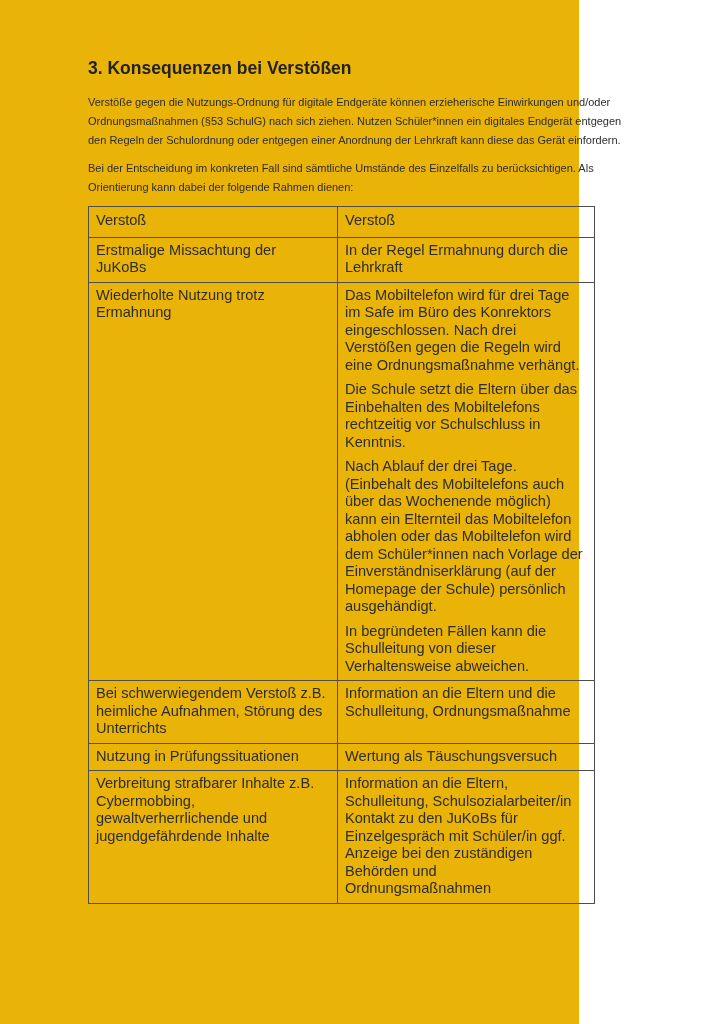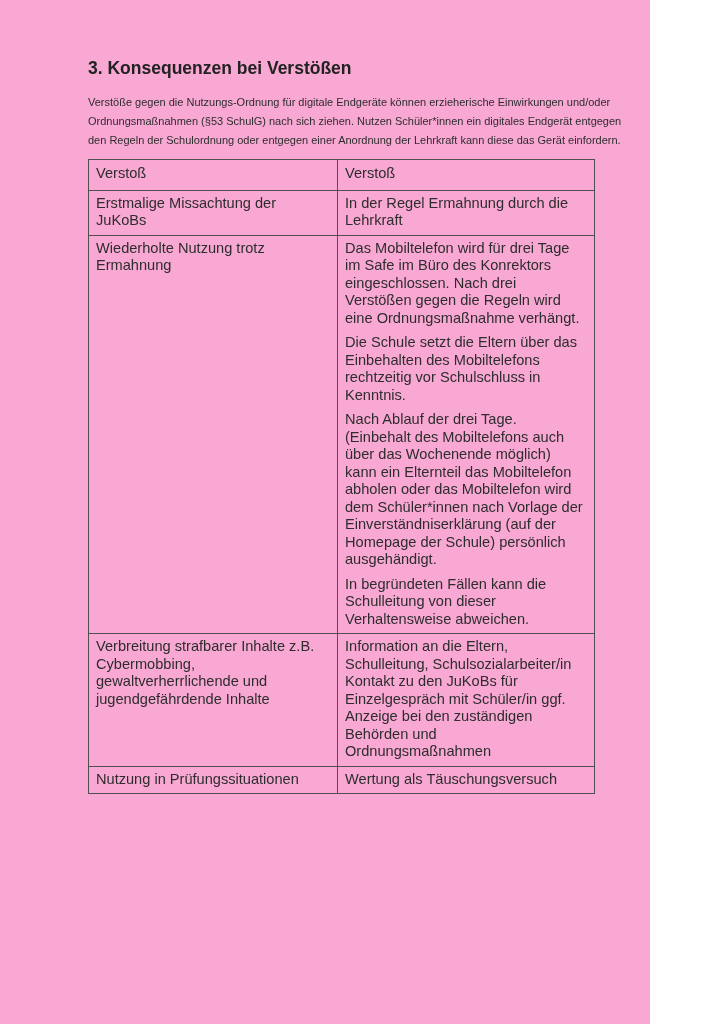--- a/index.html
+++ b/index.html
@@ -2,24 +2,24 @@
 <html lang="de"><head>
 <meta charset="utf-8">
 <style>
   html, body {
     margin: 0;
     padding: 0;
     background: #ffffff;
   }
   .page {
     position: relative;
-    width: 650px;
+    width: 579px;
     height: 1024px;
     box-sizing: border-box;
-    background: #f9a8d4;
+    background: #eab308;
     padding: 58px 80px 0 88px;
     color: #2d2d2d;
     font-family: "Liberation Sans", sans-serif;
     -webkit-font-smoothing: antialiased;
   }
   h1.doc-heading {
     font-size: 17.5px;
     line-height: 21px;
     font-weight: bold;
     margin: 0 0 14px 0;
@@ -66,20 +66,21 @@
 </head>
 <body>
 
 <div class="page">
 
   <h1 class="doc-heading">3. Konsequenzen bei Verstößen</h1>
 
   <p class="body-par">Verstöße gegen die Nutzungs-Ordnung für digitale Endgeräte können erzieherische Einwirkungen und/oder Ordnungsmaßnahmen (§53 SchulG) nach sich ziehen. Nutzen Schüler*innen ein digitales Endgerät entgegen den Regeln der Schulordnung oder entgegen einer Anordnung der Lehrkraft kann diese das Gerät einfordern.</p>
 
 
+  <p class="body-par">Bei der Entscheidung im konkreten Fall sind sämtliche Umstände des Einzelfalls zu berücksichtigen. Als Orientierung kann dabei der folgende Rahmen dienen:</p>
 
   <table class="consequences">
     <colgroup>
       <col class="c1">
       <col class="c2">
     </colgroup>
     <thead>
       <tr>
         <th>Verstoß</th>
         <th>Verstoß</th>
@@ -101,35 +102,43 @@
           <p class="cellp">Wiederholte Nutzung trotz Ermahnung</p>
         </td>
         <td>
           <p class="cellp">Das Mobiltelefon wird für drei Tage im Safe im Büro des Konrektors eingeschlossen. Nach drei Verstößen gegen die Regeln wird eine Ordnungsmaßnahme verhängt.</p>
           <p class="cellp">Die Schule setzt die Eltern über das Einbehalten des Mobiltelefons rechtzeitig vor Schulschluss in Kenntnis.</p>
           <p class="cellp">Nach Ablauf der drei Tage. (Einbehalt des Mobiltelefons auch über das Wochenende möglich) kann ein Elternteil das Mobiltelefon abholen oder das Mobiltelefon wird dem Schüler*innen nach Vorlage der Einverständniserklärung (auf der Homepage der Schule) persönlich ausgehändigt.</p>
           <p class="cellp">In begründeten Fällen kann die Schulleitung von dieser Verhaltensweise abweichen.</p>
         </td>
       </tr>
 
-
       <tr>
         <td>
-          <p class="cellp">Verbreitung strafbarer Inhalte z.B. Cybermobbing, gewaltverherrlichende und jugendgefährdende Inhalte</p>
+          <p class="cellp">Bei schwerwiegendem Verstoß z.B. heimliche Aufnahmen, Störung des Unterrichts</p>
         </td>
         <td>
-          <p class="cellp">Information an die Eltern, Schulleitung, Schulsozialarbeiter/in Kontakt zu den JuKoBs für Einzelgespräch mit Schüler/in ggf. Anzeige bei den zuständigen Behörden und Ordnungsmaßnahmen</p>
+          <p class="cellp">Information an die Eltern und die Schulleitung, Ordnungsmaßnahme</p>
         </td>
       </tr>
 
       <tr>
         <td>
           <p class="cellp">Nutzung in Prüfungssituationen</p>
         </td>
         <td>
           <p class="cellp">Wertung als Täuschungsversuch</p>
         </td>
       </tr>
 
+      <tr>
+        <td>
+          <p class="cellp">Verbreitung strafbarer Inhalte z.B. Cybermobbing, gewaltverherrlichende und jugendgefährdende Inhalte</p>
+        </td>
+        <td>
+          <p class="cellp">Information an die Eltern, Schulleitung, Schulsozialarbeiter/in Kontakt zu den JuKoBs für Einzelgespräch mit Schüler/in ggf. Anzeige bei den zuständigen Behörden und Ordnungsmaßnahmen</p>
+        </td>
+      </tr>
+
     </tbody>
   </table>
 
 </div>
 
 </body></html>

